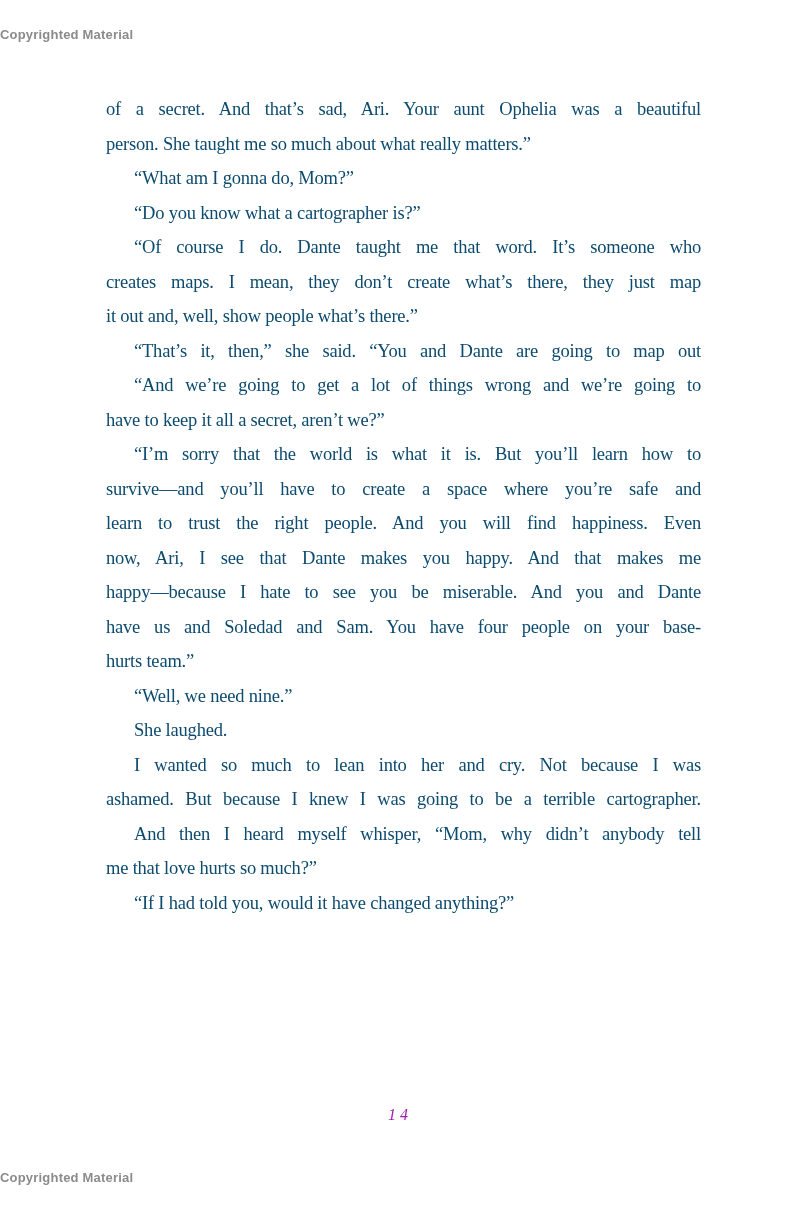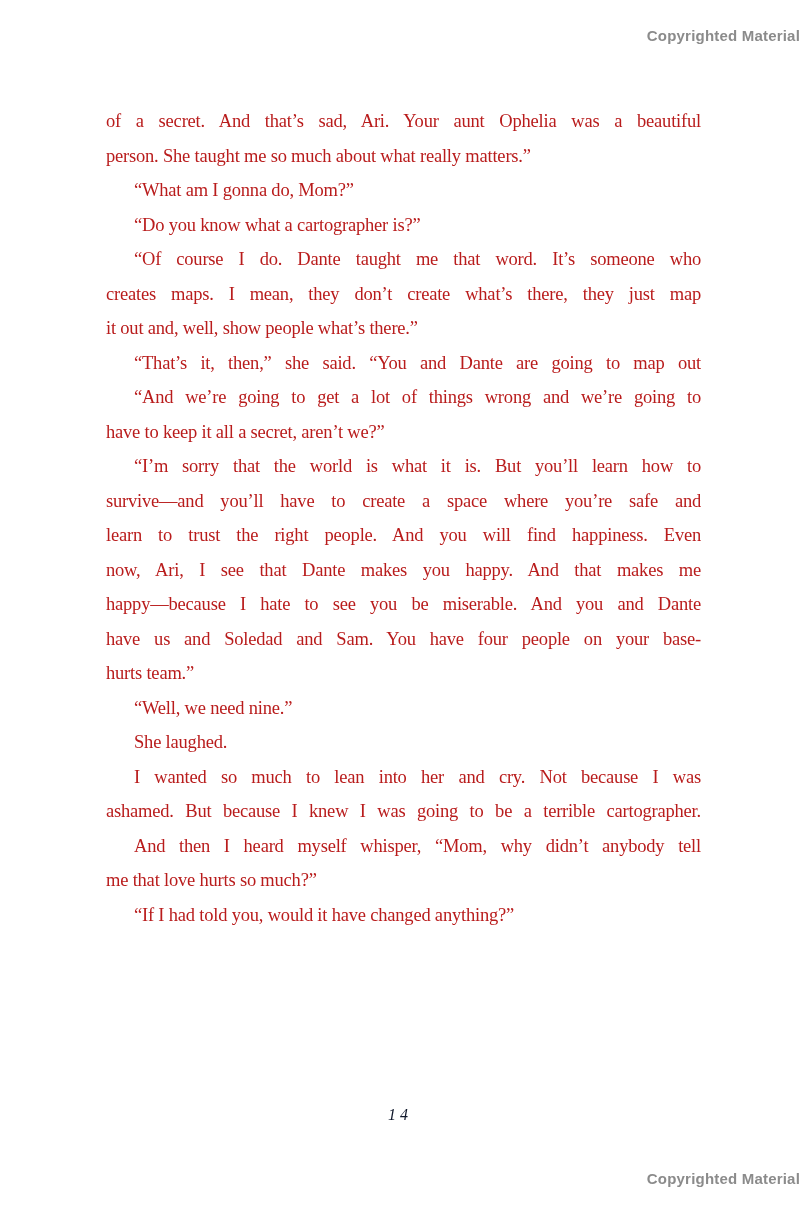--- a/index.html
+++ b/index.html
@@ -8,57 +8,57 @@
     width: 800px;
     height: 1214px;
     background: #ffffff;
     overflow: hidden;
     font-family: "Liberation Serif", serif;
   }
   .banner {
     position: absolute;
     left: 0;
     width: 100%;
-    text-align: right;
+    text-align: left;
     font-family: "Liberation Sans", sans-serif;
     font-weight: bold;
-    font-size: 15px;
+    font-size: 13px;
     letter-spacing: 0.2px;
     color: #8b8b8b;
   }
   .banner.top { top: 27px; }
   .banner.bottom { top: 1170px; }
   .text-block {
     position: absolute;
     left: 106px;
-    top: 104px;
+    top: 92px;
     width: 595px;
     font-size: 18.5px;
     line-height: 34.5px;
     letter-spacing: -0.2px;
-    color: #b91c1c;
+    color: #0c4a6e;
   }
   .line {
     height: 34.5px;
     overflow: hidden;
     text-align: justify;
   }
   .line.fill { text-align-last: justify; }
   .line.indent { padding-left: 28px; }
   .page-number {
     position: absolute;
     left: 0;
     top: 1106px;
     width: 100%;
     text-align: center;
     font-family: "Liberation Serif", serif;
     font-style: italic;
     font-size: 16px;
     letter-spacing: 4px;
-    color: #0f172a;
+    color: #a21caf;
   }
 </style>
 </head>
 <body>
 
 <div class="page">
   <div class="banner top">Copyrighted Material</div>
 
   <div class="text-block">
       <div class="line fill">of a secret. And that’s sad, Ari. Your aunt Ophelia was a beautiful</div>

